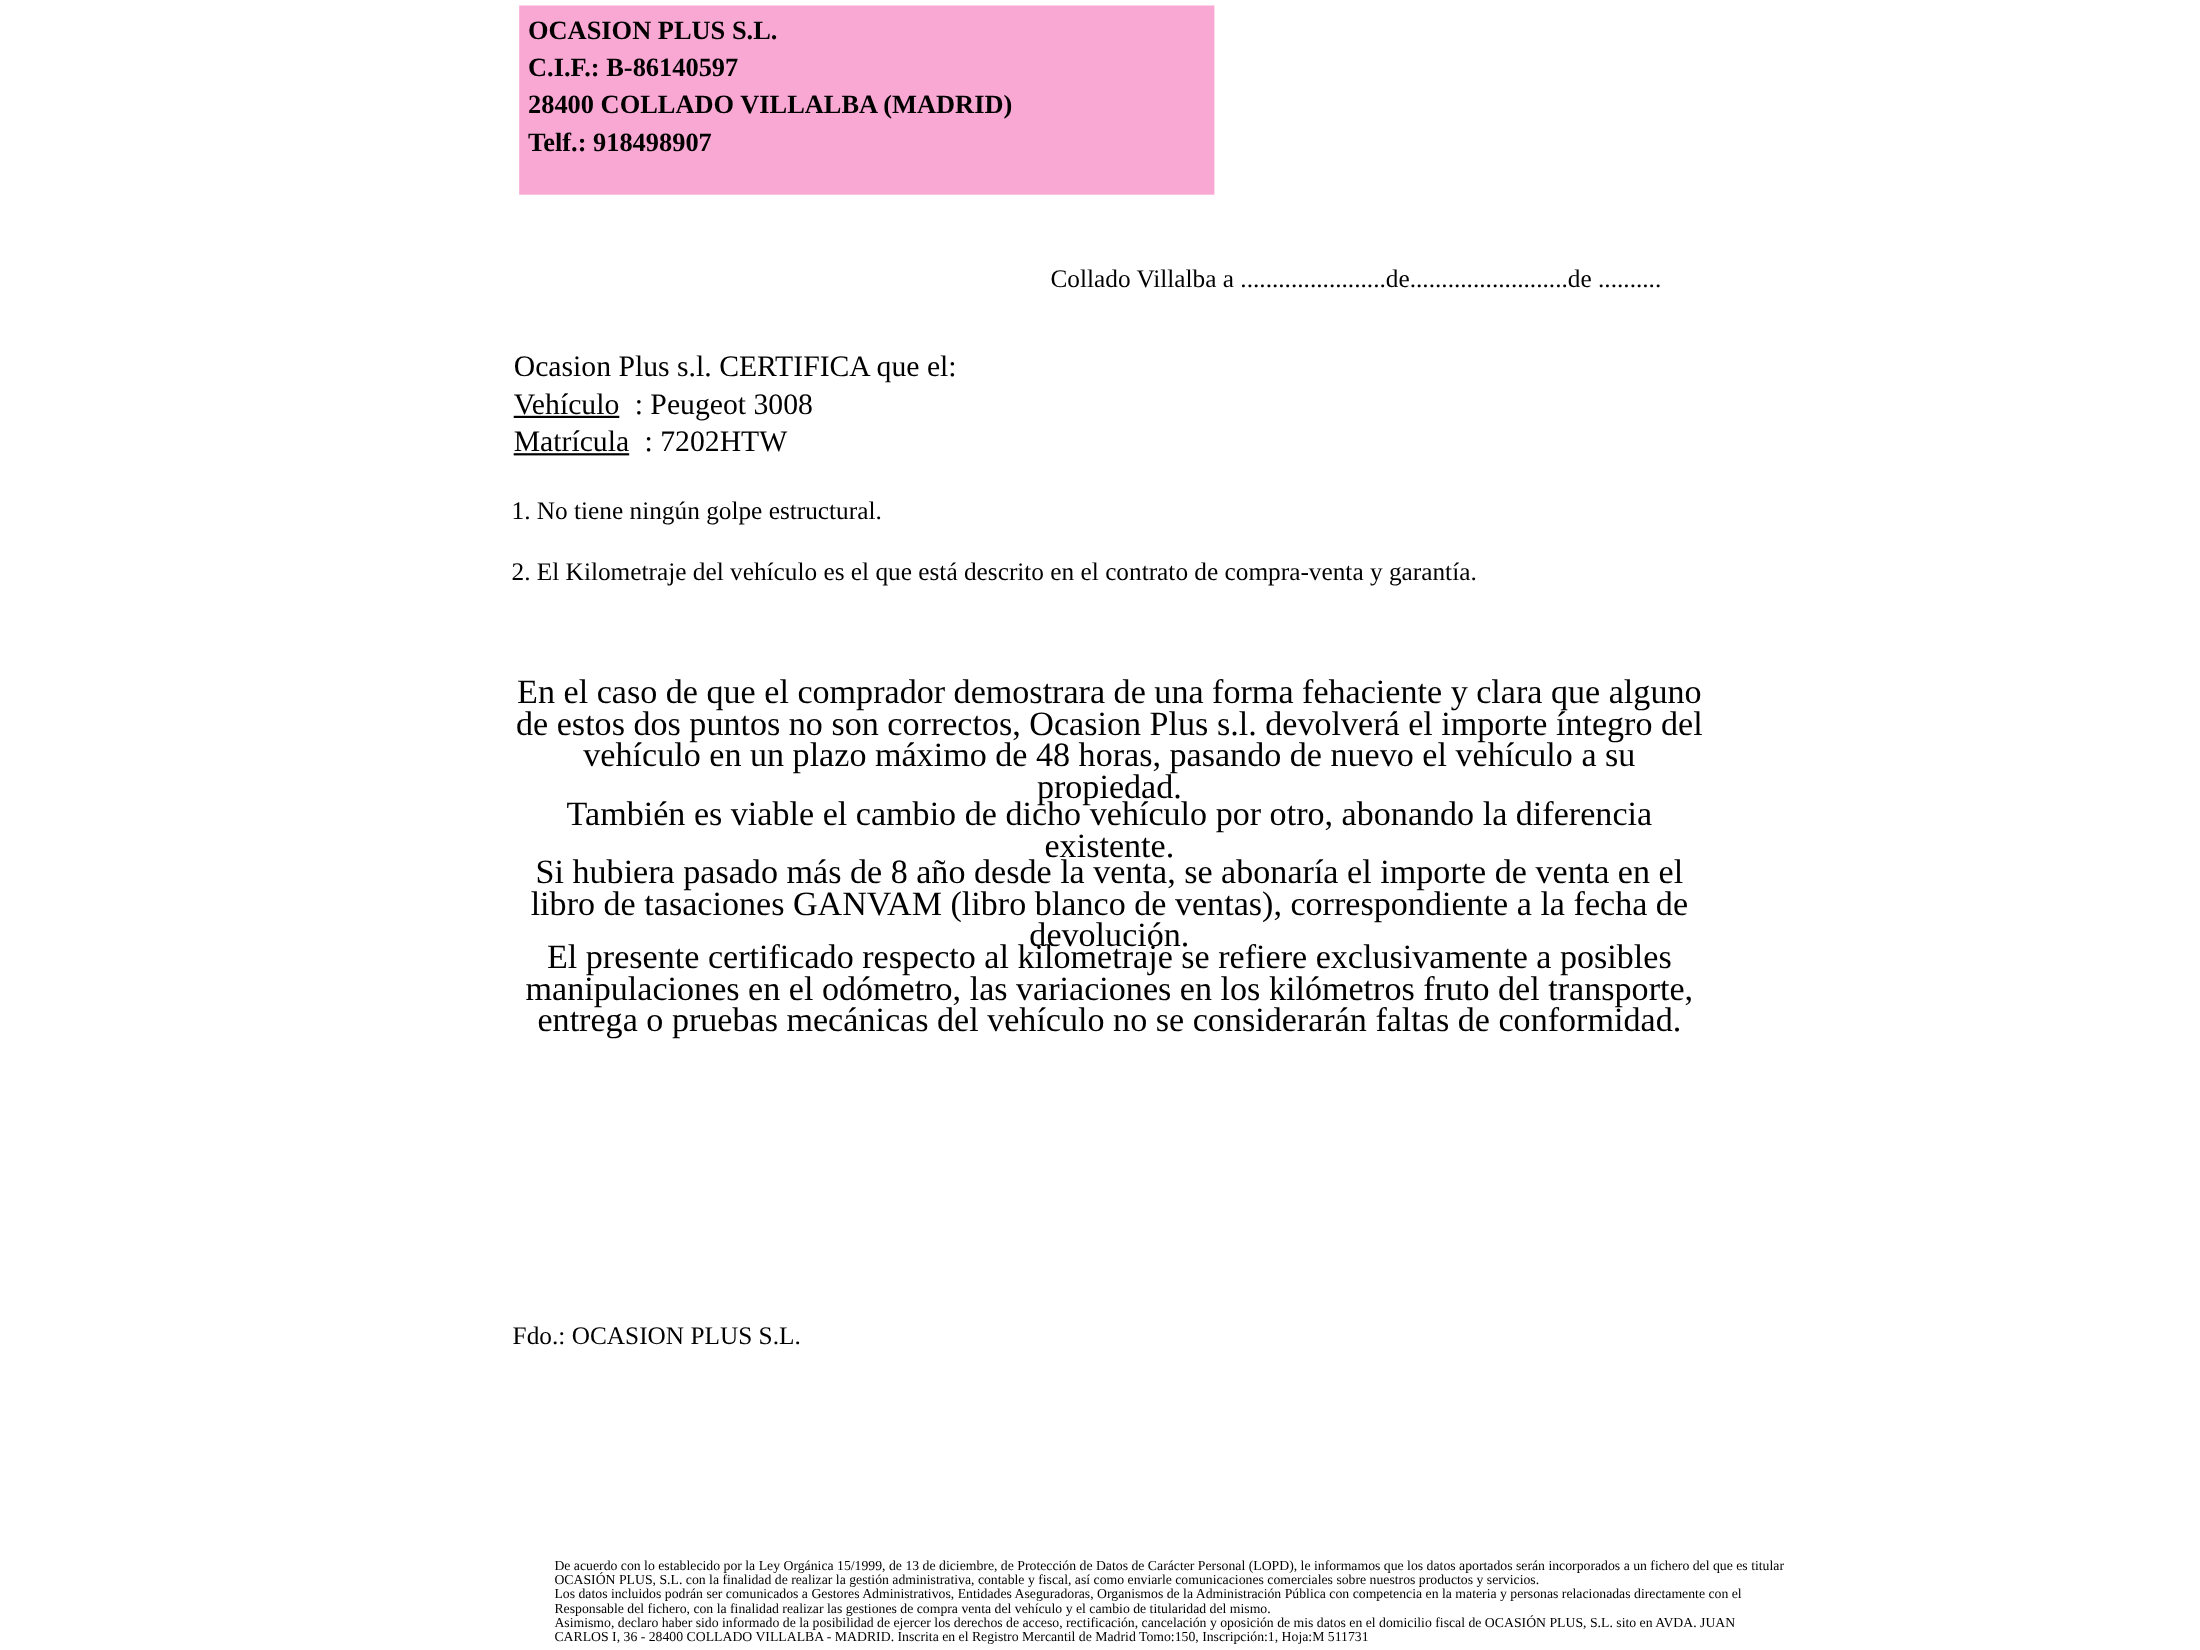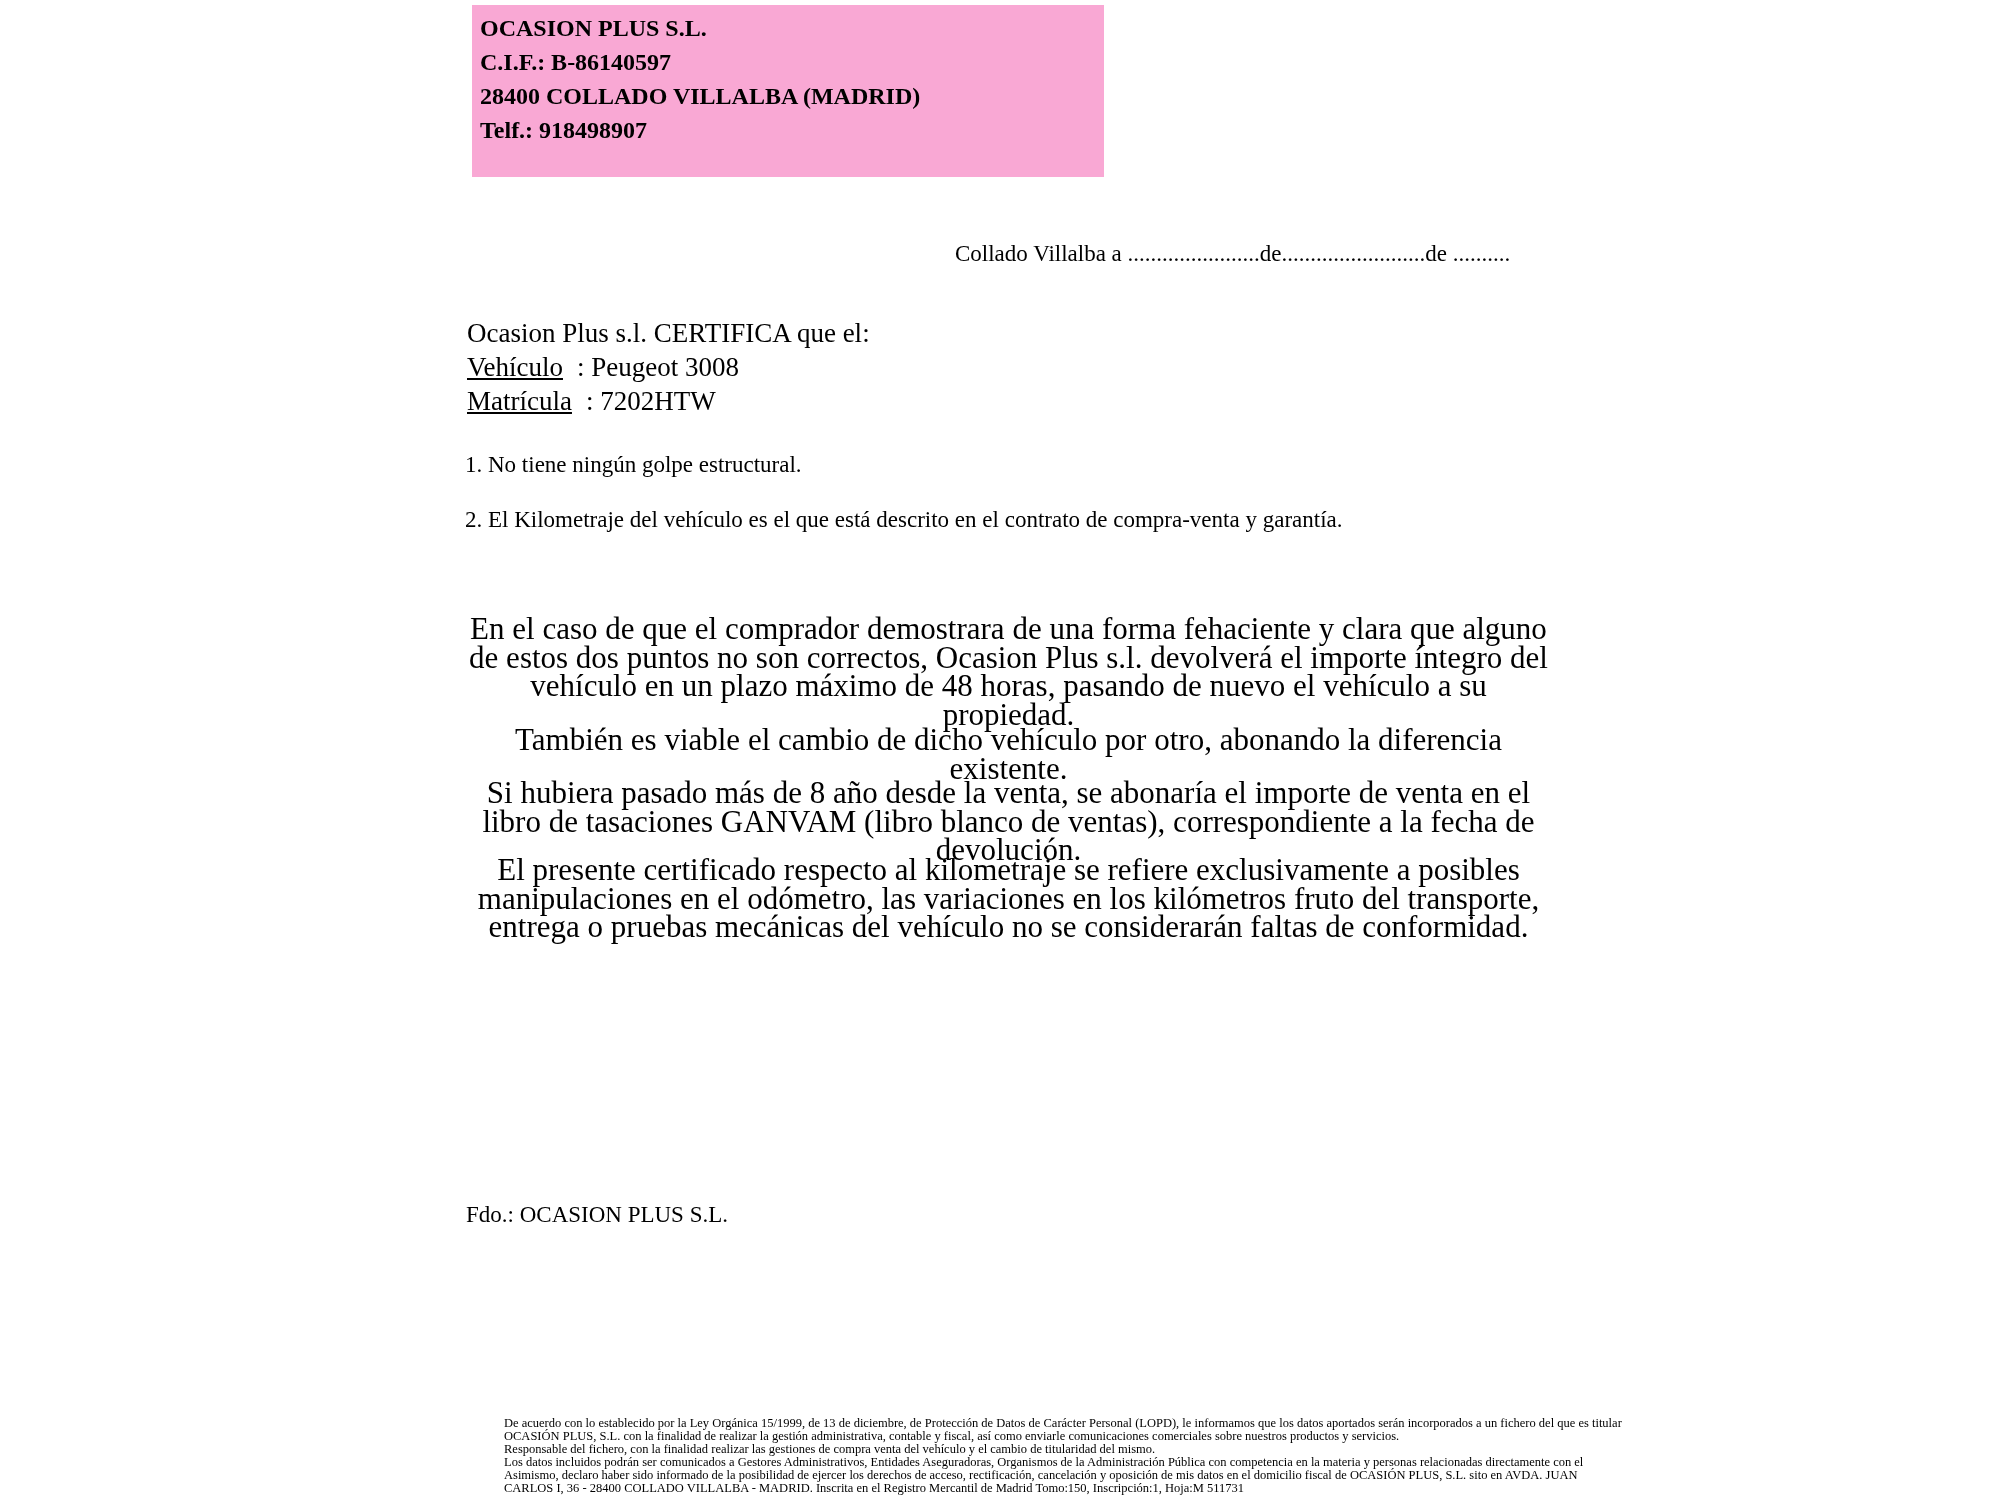--- a/index.html
+++ b/index.html
@@ -126,19 +126,19 @@
   <div class="para para-1">En el caso de que el comprador demostrara de una forma fehaciente y clara que alguno de estos dos puntos no son correctos, Ocasion Plus s.l. devolverá el importe íntegro del vehículo en un plazo máximo de 48 horas, pasando de nuevo el vehículo a su propiedad.</div>
   <div class="para para-2">También es viable el cambio de dicho vehículo por otro, abonando la diferencia existente.</div>
   <div class="para para-3">Si hubiera pasado más de 8 año desde la venta, se abonaría el importe de venta en el libro de tasaciones GANVAM (libro blanco de ventas), correspondiente a la fecha de devolución.</div>
   <div class="para para-4">El presente certificado respecto al kilometraje se refiere exclusivamente a posibles manipulaciones en el odómetro, las variaciones en los kilómetros fruto del transporte, entrega o pruebas mecánicas del vehículo no se considerarán faltas de conformidad.</div>
 
   <div class="signature">Fdo.: OCASION PLUS S.L.</div>
 
   <div class="legal">
     <div class="legal-line">De acuerdo con lo establecido por la Ley Orgánica 15/1999, de 13 de diciembre, de Protección de Datos de Carácter Personal (LOPD), le informamos que los datos aportados serán incorporados a un fichero del que es titular</div>
     <div class="legal-line">OCASIÓN PLUS, S.L. con la finalidad de realizar la gestión administrativa, contable y fiscal, así como enviarle comunicaciones comerciales sobre nuestros productos y servicios.</div>
+    <div class="legal-line">Los datos incluidos podrán ser comunicados a Gestores Administrativos, Entidades Aseguradoras, Organismos de la Administración Pública con competencia en la materia y personas relacionadas directamente con el</div>
     <div class="legal-line">Responsable del fichero, con la finalidad realizar las gestiones de compra venta del vehículo y el cambio de titularidad del mismo.</div>
-    <div class="legal-line">Los datos incluidos podrán ser comunicados a Gestores Administrativos, Entidades Aseguradoras, Organismos de la Administración Pública con competencia en la materia y personas relacionadas directamente con el</div>
     <div class="legal-line">Asimismo, declaro haber sido informado de la posibilidad de ejercer los derechos de acceso, rectificación, cancelación y oposición de mis datos en el domicilio fiscal de OCASIÓN PLUS, S.L. sito en AVDA. JUAN</div>
     <div class="legal-line">CARLOS I, 36 - 28400 COLLADO VILLALBA - MADRID. Inscrita en el Registro Mercantil de Madrid Tomo:150, Inscripción:1, Hoja:M 511731</div>
   </div>
 
 </div>
 
 </body></html>

